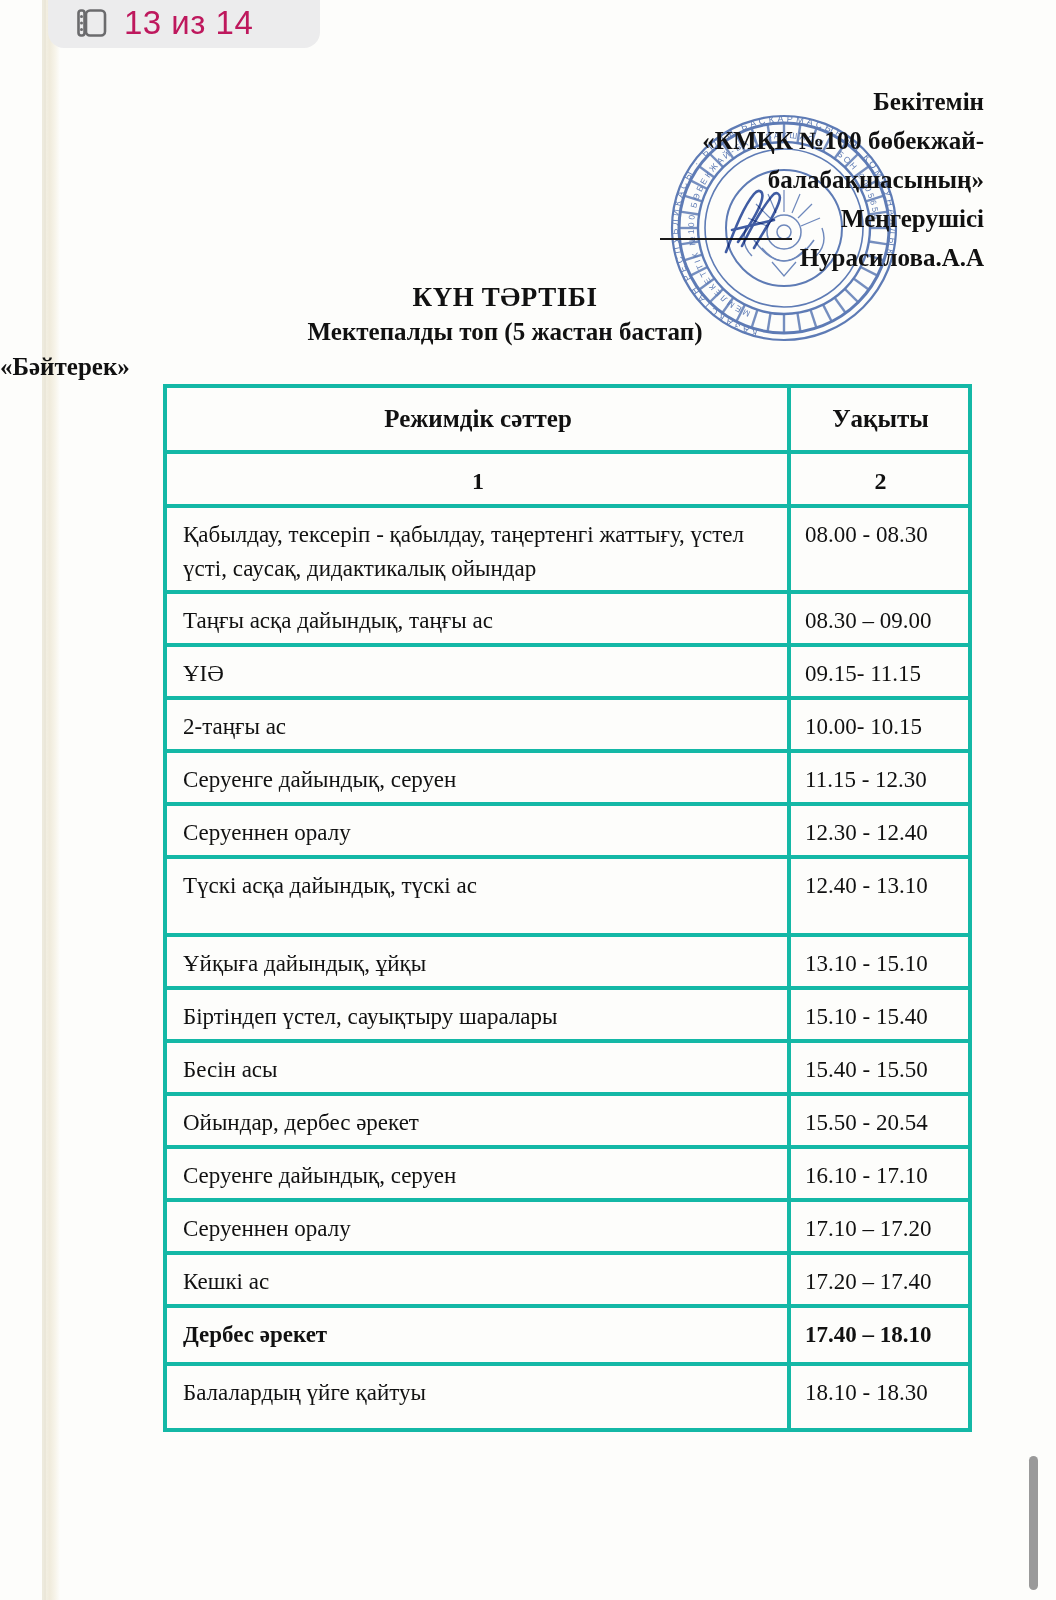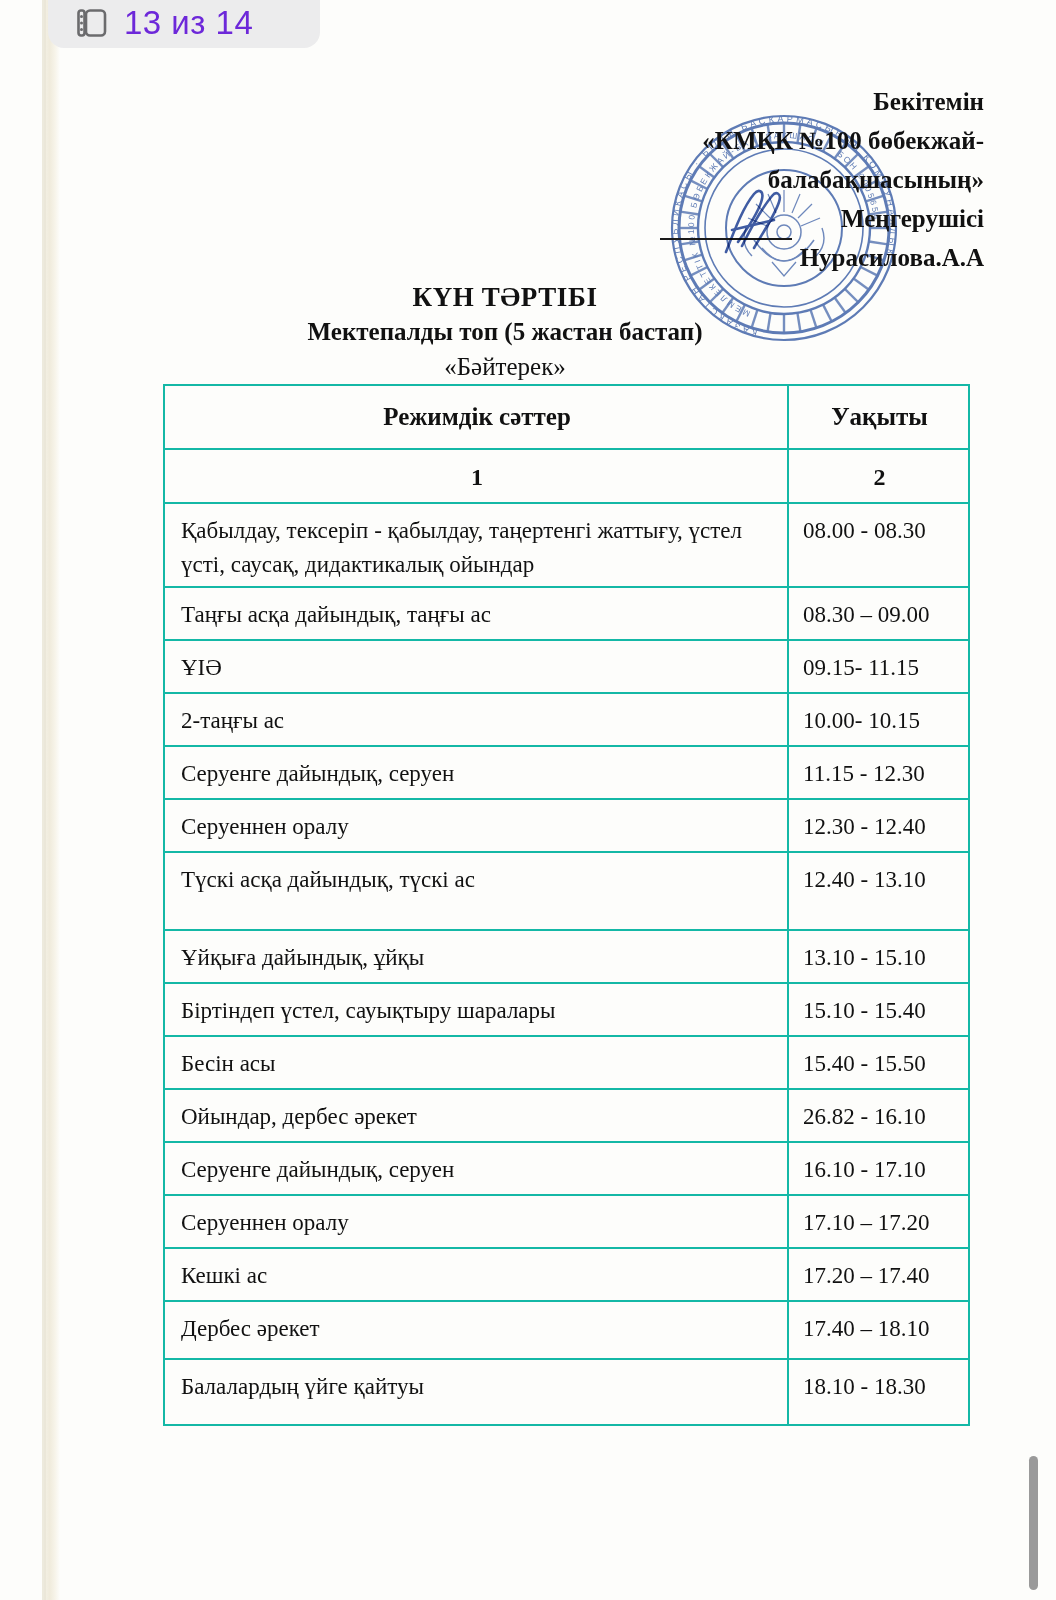--- a/index.html
+++ b/index.html
@@ -62,21 +62,21 @@
   #page-pill .pill-icon {
     width: 34px;
     height: 34px;
     flex: 0 0 auto;
     display: block;
   }
   #page-pill .pill-text {
     font-family: "Liberation Sans", sans-serif;
     font-size: 33px;
     font-weight: 400;
-    color: #6d28d9;
+    color: #be185d;
     letter-spacing: .5px;
     line-height: 34px;
     white-space: nowrap;
   }
 
   
   #approval-block {
     position: absolute;
     right: 72px;
     top: 82px;
@@ -144,42 +144,42 @@
     text-align: center;
     font-weight: bold;
     font-size: 25px;
     z-index: 18;
   }
   #doc-group {
     position: absolute;
     left: 0;
     top: 353px;
     width: 1010px;
-    text-align: center;
-    font-weight: normal;
+    text-align: left;
+    font-weight: bold;
     font-size: 25px;
     z-index: 18;
   }
 
   
   #schedule-table {
     position: absolute;
     left: 163px;
     top: 384px;
     width: 805px;
     border-collapse: collapse;
     table-layout: fixed;
     z-index: 10;
   }
   #schedule-table col.c-activity { width: 624px; }
   #schedule-table col.c-time     { width: 181px; }
 
   #schedule-table th,
   #schedule-table td {
-    border: 2px solid #14b8a6;
+    border: 4px solid #14b8a6;
     vertical-align: top;
     padding: 10px 14px 4px 16px;
     font-size: 23px;
     line-height: 34px;
   }
   #schedule-table thead th {
     text-align: center;
     font-weight: bold;
     font-size: 25px;
     padding-top: 14px;
@@ -402,35 +402,35 @@
       <tr style="height: 53px;">
         <td class="activity-cell">Біртіндеп үстел, сауықтыру шаралары</td>
         <td class="time-cell">15.10 - 15.40</td>
       </tr>
       <tr style="height: 53px;">
         <td class="activity-cell">Бесін асы</td>
         <td class="time-cell">15.40 - 15.50</td>
       </tr>
       <tr style="height: 53px;">
         <td class="activity-cell">Ойындар, дербес әрекет</td>
-        <td class="time-cell">26.82 - 16.10</td>
+        <td class="time-cell">15.50 - 20.54</td>
       </tr>
       <tr style="height: 53px;">
         <td class="activity-cell">Серуенге дайындық, серуен</td>
         <td class="time-cell">16.10 - 17.10</td>
       </tr>
       <tr style="height: 53px;">
         <td class="activity-cell">Серуеннен оралу</td>
         <td class="time-cell">17.10 – 17.20</td>
       </tr>
       <tr style="height: 53px;">
         <td class="activity-cell">Кешкі ас</td>
         <td class="time-cell">17.20 – 17.40</td>
       </tr>
-      <tr style="height: 58px;">
+      <tr style="height: 58px; font-weight: bold;">
         <td class="activity-cell">Дербес әрекет</td>
         <td class="time-cell">17.40 – 18.10</td>
       </tr>
       <tr style="height: 66px;">
         <td class="activity-cell">Балалардың үйге қайтуы</td>
         <td class="time-cell">18.10 - 18.30</td>
       </tr>
     </tbody>
 </table>
 

